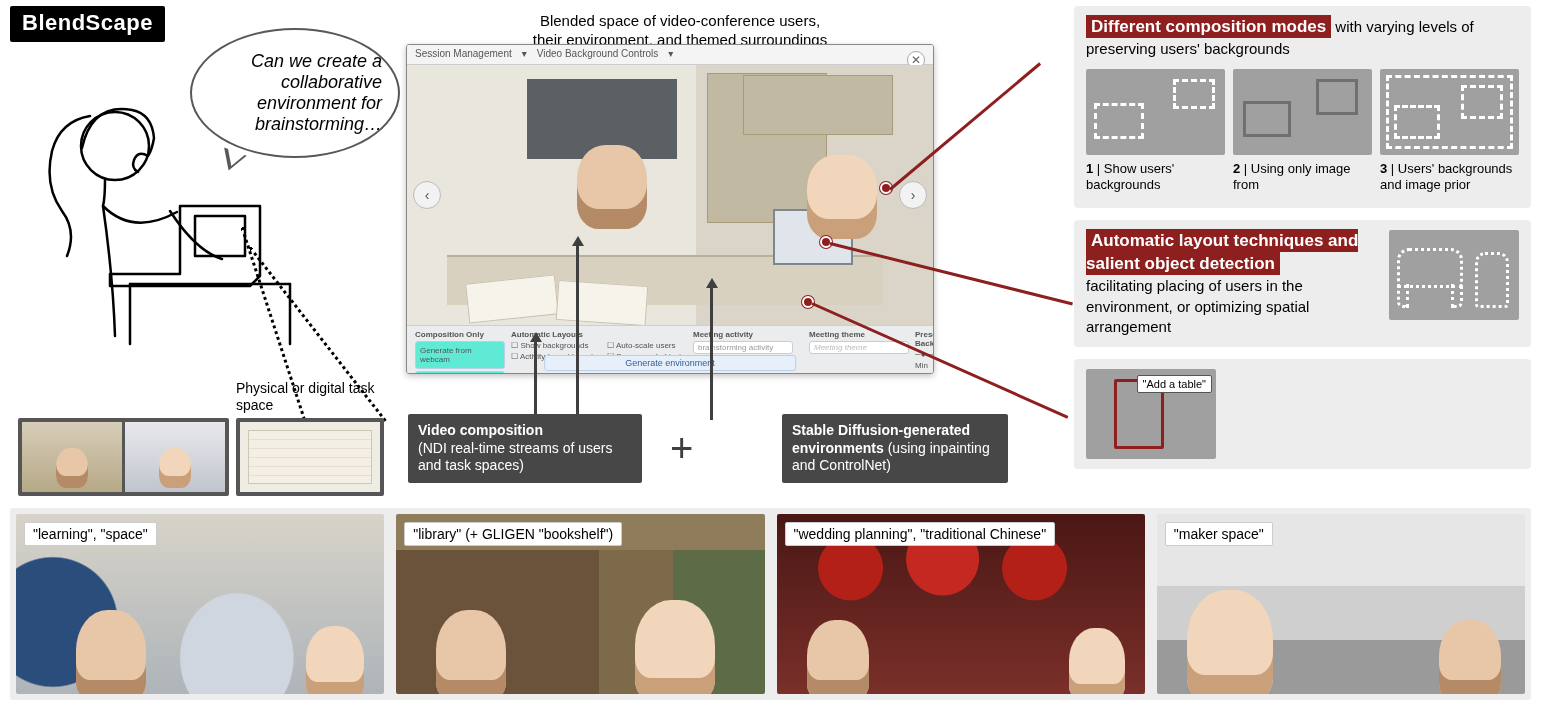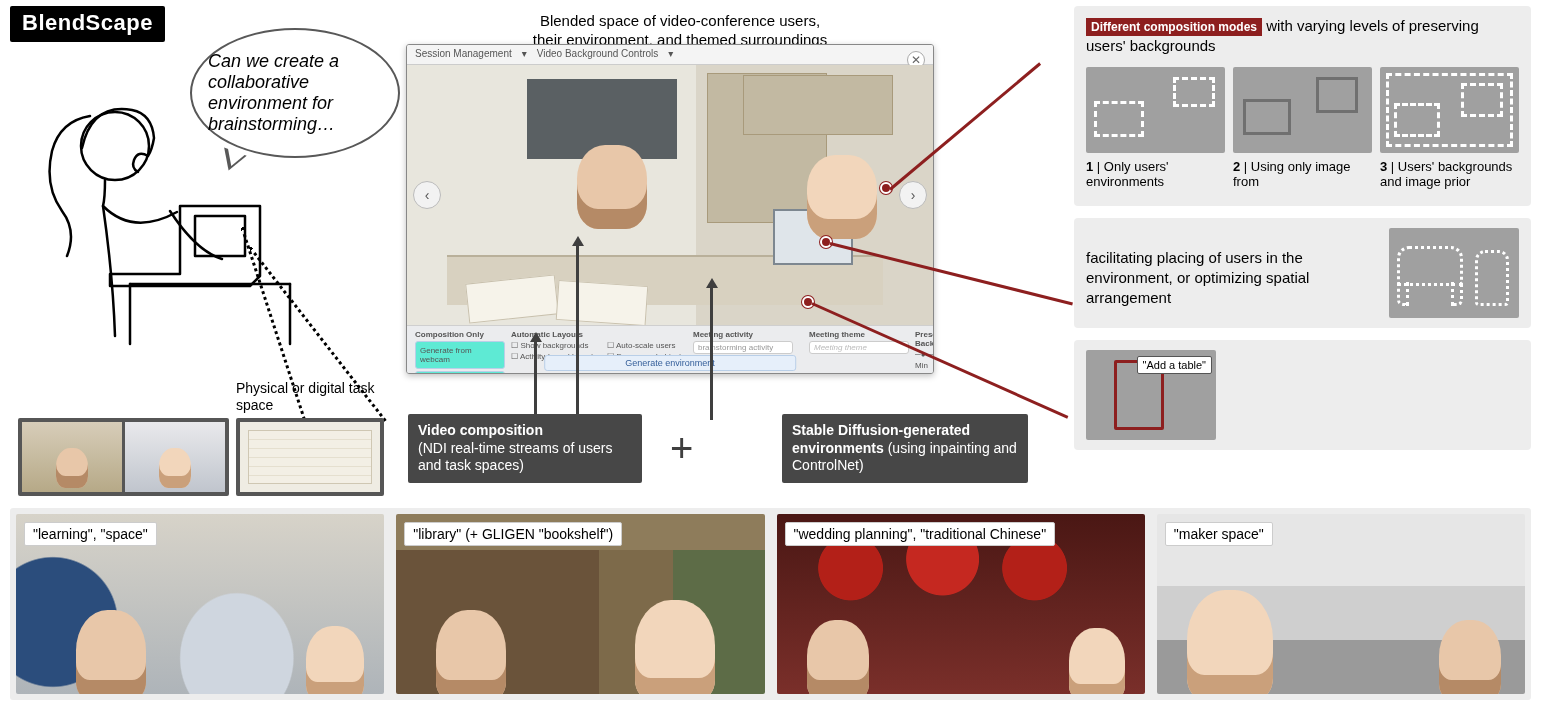--- a/index.html
+++ b/index.html
@@ -49,21 +49,21 @@
     background: #fff;
   }
   .bubble {
     position: absolute;
     top: 22px; left: 180px;
     width: 210px; height: 130px;
     background: #fff;
     border: 2px solid #585858;
     border-radius: 50%;
     display:flex; align-items:center; justify-content:center;
-    text-align: left;
+    text-align: right;
     font-style: italic;
     font-size: 18px;
     padding: 8px 16px;
   }
   .bubble-tail {
     position:absolute;
     top:145px; left:210px;
     width:0;height:0;
     border-left: 12px solid transparent;
     border-right: 12px solid transparent;
@@ -171,21 +171,21 @@
   }
   .thumb .mini-face{
     position:absolute; bottom:4px; left:50%; transform:translateX(-50%);
     width:32px;height:40px;border-radius:45% 45% 30% 30%;
     background:#e8c7a9; box-shadow: inset 0 -12px 0 #b58a66;
   }
   .right-wrap{flex:1; display:flex; flex-direction:column; gap:12px;}
   .right-box { background:#ededed; border-radius:4px; padding:10px 12px;}
   .pill-red{
     display:inline; background:#8d1f1f; color:#fff; font-weight:700;
-    padding:2px 5px; border-radius:0; font-size:12px;
+    padding:2px 5px; border-radius:0; font-size:17px;
   }
   .right-text{ font-size:15px; line-height:1.35; }
   .modes-row{display:flex; gap:8px; margin:10px 0 6px 0;}
   .mode-card{flex:1;}
   .mode-diagram{
     height:86px; background:#a0a0a0; position:relative; border-radius:2px;
   }
   .md-box{position:absolute;}
   .md-dashed{border:3px dashed #fff;}
   .md-solid{border:3px solid #707070; background:#a0a0a0;}
@@ -359,21 +359,21 @@
 
     <div class="leader arrow-up" style="left:524px; top:334px; width:3px; height:80px;"></div>
     <div class="leader arrow-up" style="left:566px; top:238px; width:3px; height:176px;"></div>
     <div class="leader arrow-up" style="left:700px; top:280px; width:3px; height:134px;"></div>
 
     <div class="darkbox" style="left:398px; top:408px; width:234px;">
       <span class="b">Video composition</span><br>
       <span>(NDI real-time streams of users and task spaces)</span>
     </div>
     <div class="plus-sym" style="left:660px; top:420px;">+</div>
-    <div class="darkbox" style="left:772px; top:408px; width:246px;">
+    <div class="darkbox" style="left:772px; top:408px; width:226px;">
       <span class="b">Stable Diffusion-generated environments</span>
       <span>(using inpainting and ControlNet)</span>
     </div>
 
     <div class="small-label" style="left:226px; top:374px; width:150px;">Physical or digital task space</div>
 
     <div class="thumb-strip" style="left:8px; top:412px;">
       <div class="thumb" style="width:100px; background:linear-gradient(#d7cdb9,#b6a987);">
         <div class="mini-face"></div>
       </div>
@@ -402,21 +402,21 @@
     <div class="right-box">
       <div class="right-text">
         <span class="pill-red">Different composition modes</span><span> with varying levels of preserving users' backgrounds</span>
       </div>
       <div class="modes-row">
         <div class="mode-card">
           <div class="mode-diagram">
             <div class="md-box md-dashed" style="top:34px;left:8px;width:50px;height:36px;"></div>
             <div class="md-box md-dashed" style="top:10px;right:10px;width:42px;height:30px;"></div>
           </div>
-          <div class="mode-cap"><span class="num">1</span><span> | </span><span>Only users' environments</span></div>
+          <div class="mode-cap"><span class="num">1</span><span> | </span><span>Show users' backgrounds</span></div>
         </div>
         <div class="mode-card">
           <div class="mode-diagram">
             <div class="md-box md-solid" style="top:32px;left:10px;width:48px;height:36px;"></div>
             <div class="md-box md-solid" style="top:10px;right:14px;width:42px;height:36px;"></div>
           </div>
           <div class="mode-cap"><span class="num">2</span><span> | </span><span>Using only image from</span></div>
         </div>
         <div class="mode-card">
           <div class="mode-diagram">
@@ -425,21 +425,21 @@
             <div class="md-box md-dashed" style="top:16px;right:16px;width:42px;height:34px;"></div>
           </div>
           <div class="mode-cap"><span class="num">3</span><span> | </span><span>Users' backgrounds and image prior</span></div>
         </div>
       </div>
     </div>
 
     <div class="right-box">
       <div class="right-row2">
         <div class="txt right-text">
-          <br>
+          <span class="pill-red">Automatic layout techniques and salient object detection</span><br>
           <span>facilitating placing of users in the environment, or optimizing spatial arrangement</span>
         </div>
         <div class="mini-graybox">
           <div class="dotted-outline" style="top:18px;left:8px;width:66px;height:40px;border-radius:12px 12px 0 0;"></div>
           <div class="dotted-outline" style="top:54px;left:8px;width:12px;height:24px;border-radius:0 0 0 6px;border-top:none;"></div>
           <div class="dotted-outline" style="top:54px;left:62px;width:12px;height:24px;border-radius:0 0 6px 0;border-top:none;"></div>
           <div class="dotted-outline" style="top:22px;right:10px;width:34px;height:56px;border-radius:10px 10px 4px 4px;"></div>
         </div>
       </div>
     </div>

